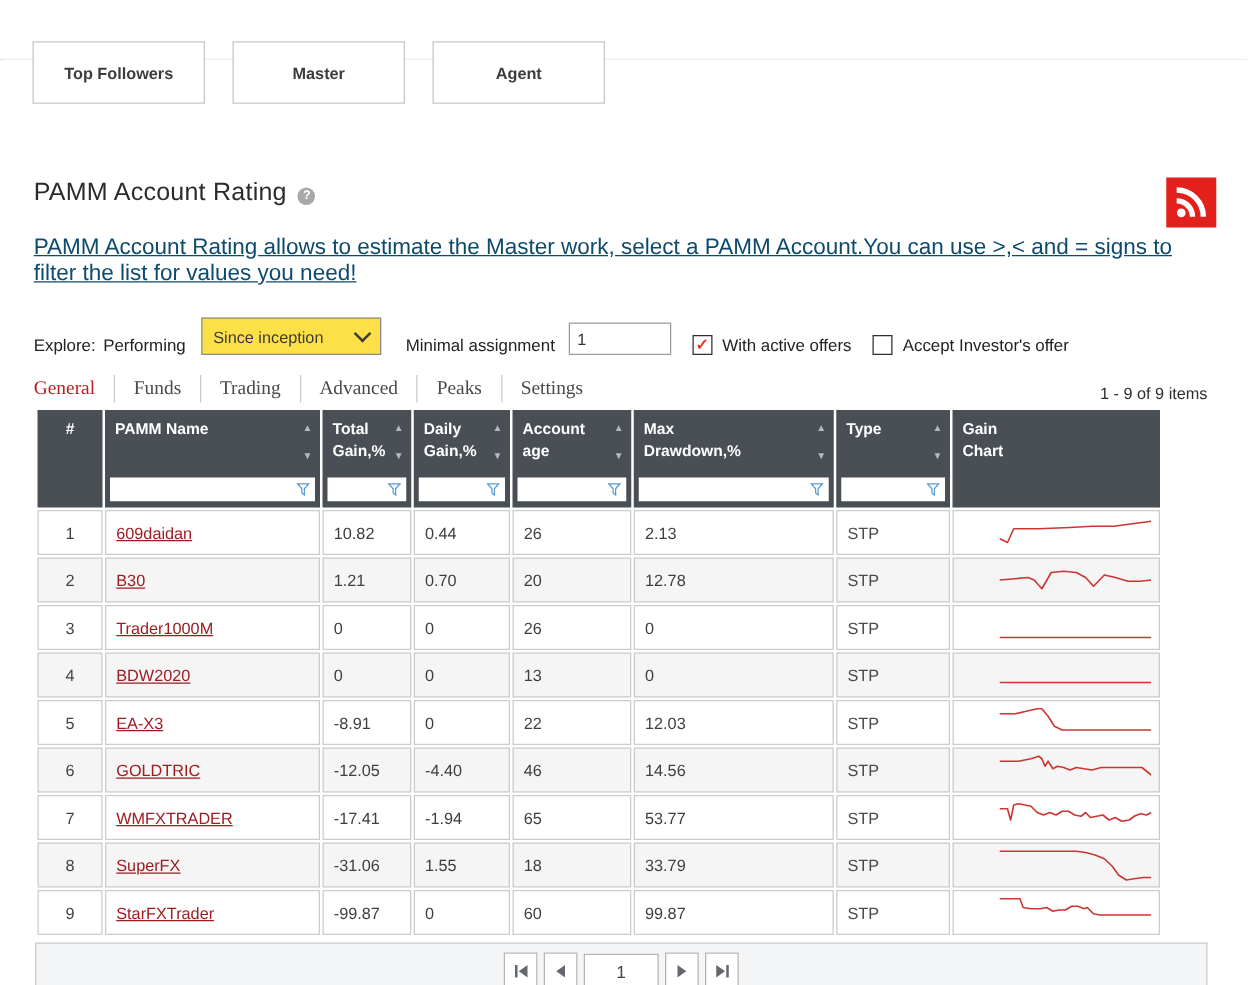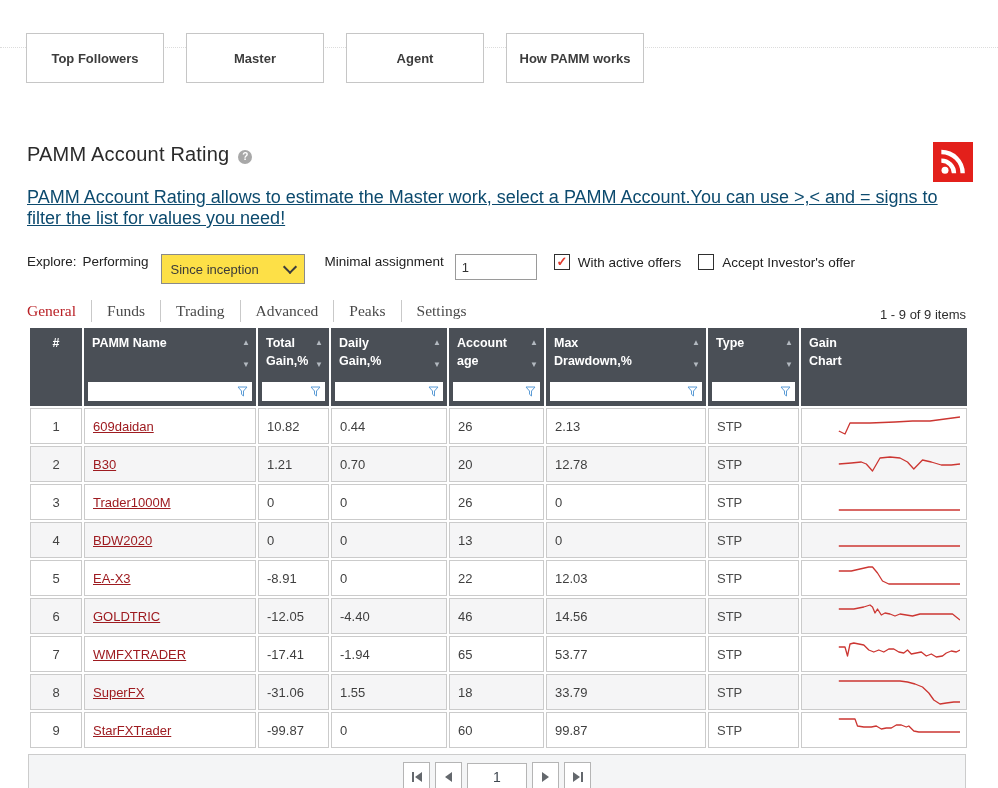--- a/index.html
+++ b/index.html
@@ -20,21 +20,21 @@
   
   .title-row{display:flex;align-items:flex-start;margin:50px 0 0 27px;}
   .title-row h1{margin:0;font-size:20px;font-weight:400;color:#2b2b2b;letter-spacing:.2px;}
   .help-icon{
     width:14px;height:14px;border-radius:50%;background:#a8a8a8;color:#fff;
     font-size:10px;font-weight:bold;text-align:center;line-height:14px;margin:7px 0 0 9px;cursor:pointer;
   }
   .rss-box{position:absolute;right:25px;top:142px;width:40px;height:40px;background:#e3201b;cursor:pointer;}
   .desc{margin:21px 27px 0;font-size:18px;color:#0c4a6e;text-decoration:underline;}
   
-  .filters{display:flex;align-items:flex-start;margin:25px 0 0 27px;font-size:13.5px;color:#222;}
+  .filters{display:flex;align-items:flex-end;margin:25px 0 0 27px;font-size:13.5px;color:#222;}
   .explore-val{margin-left:6px;}
   .select-box{
     width:124px;height:28px;border:1px solid #8a8a8a;background:#fde047;margin-left:12px;
     display:flex;align-items:center;justify-content:space-between;padding:0 9px;font-size:13px;color:#3a3a3a;cursor:pointer;
   }
   .chev{width:8px;height:8px;border-right:2px solid #3c3c3c;border-bottom:2px solid #3c3c3c;
     transform:rotate(45deg);margin-top:-4px;}
   .min-label{margin-left:20px;}
   .min-input{width:68px;height:24px;border:1px solid #9a9a9a;margin-left:11px;padding:0 6px;
     font-size:13px;color:#333;font-family:"Liberation Sans",sans-serif;}
@@ -88,21 +88,20 @@
 </style>
 </head>
 <body>
 
 <div class="topnav">
   <div class="dotted-line"></div>
   <div class="nav-buttons" id="nav-buttons">
       <div class="nav-btn-wrap"><button class="nav-btn">Top Followers</button></div>
       <div class="nav-btn-wrap"><button class="nav-btn">Master</button></div>
       <div class="nav-btn-wrap"><button class="nav-btn">Agent</button></div>
-      <div class="nav-btn-wrap"><button class="nav-btn">How PAMM works</button></div>
     </div>
 </div>
 
 <div class="title-row">
   <h1>PAMM Account Rating</h1>
   <span class="help-icon">?</span>
 </div>
 <div class="rss-box">
   <svg width="40" height="40" viewBox="0 0 24 24">
     <circle cx="7.2" cy="17" r="2.1" fill="#fff"></circle>
@@ -164,21 +163,21 @@
         </th>
         <th style="width: 71px;">
           <div class="th-label">Total
 Gain,%</div>
           <span class="sort up">▲</span>
           <span class="sort down">▼</span>
           <div class="th-filter"><input style=""><svg class="funnel" width="11" height="11" viewBox="0 0 11 11">
               <path d="M1 1 H10 L6.5 5 V10 L4.5 8.3 V5 Z" fill="none" stroke="#5b9bd5"></path>
             </svg></div>
         </th>
-        <th style="width: 116px;">
+        <th style="width: 77px;">
           <div class="th-label">Daily
 Gain,%</div>
           <span class="sort up">▲</span>
           <span class="sort down">▼</span>
           <div class="th-filter"><input style=""><svg class="funnel" width="11" height="11" viewBox="0 0 11 11">
               <path d="M1 1 H10 L6.5 5 V10 L4.5 8.3 V5 Z" fill="none" stroke="#5b9bd5"></path>
             </svg></div>
         </th>
         <th style="width: 95px;">
           <div class="th-label">Account

